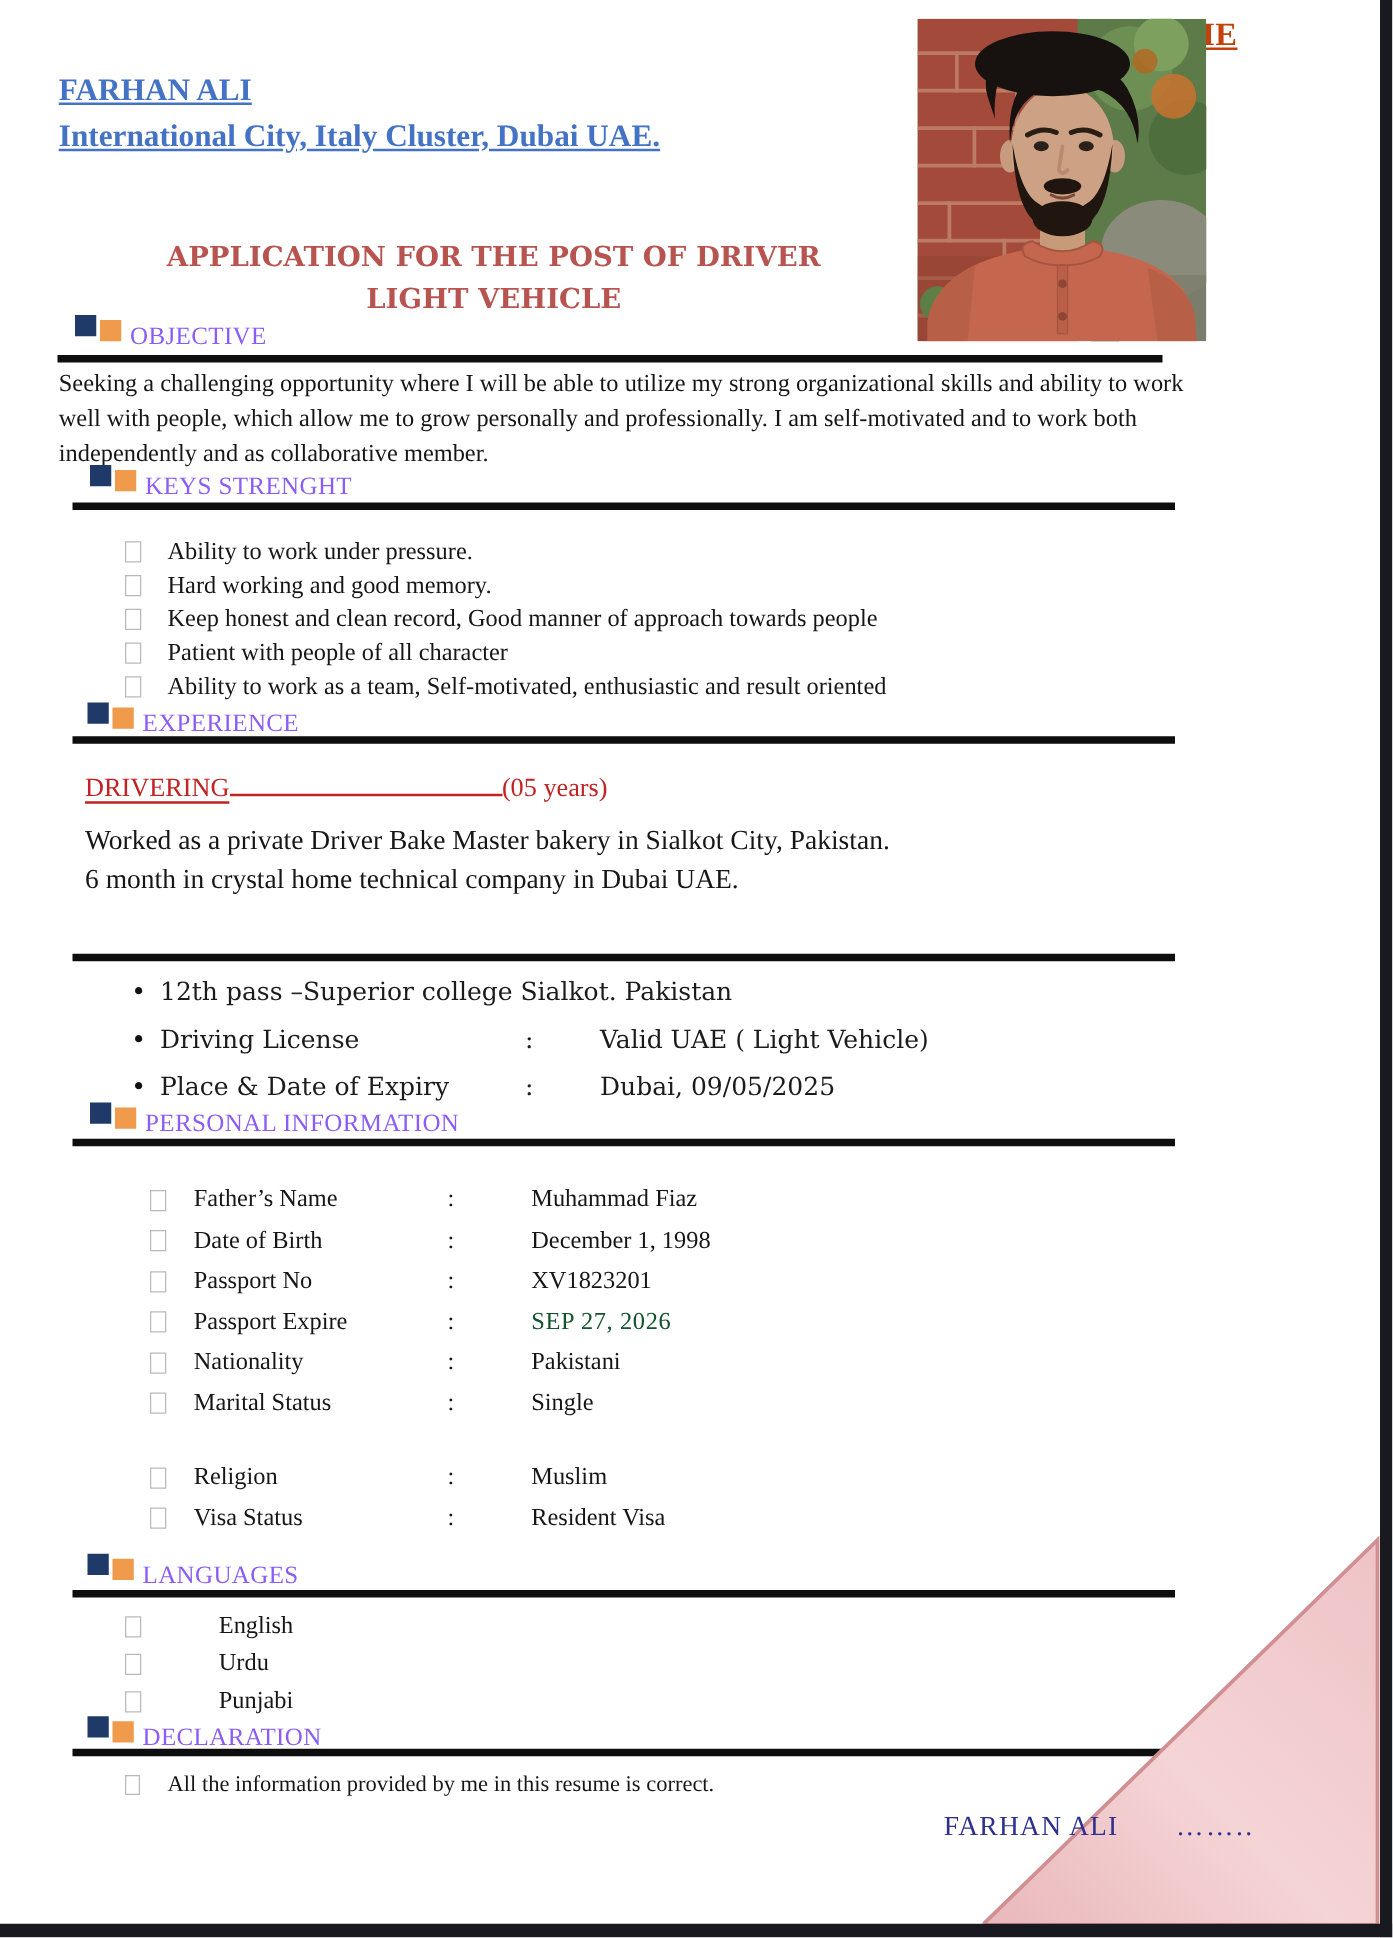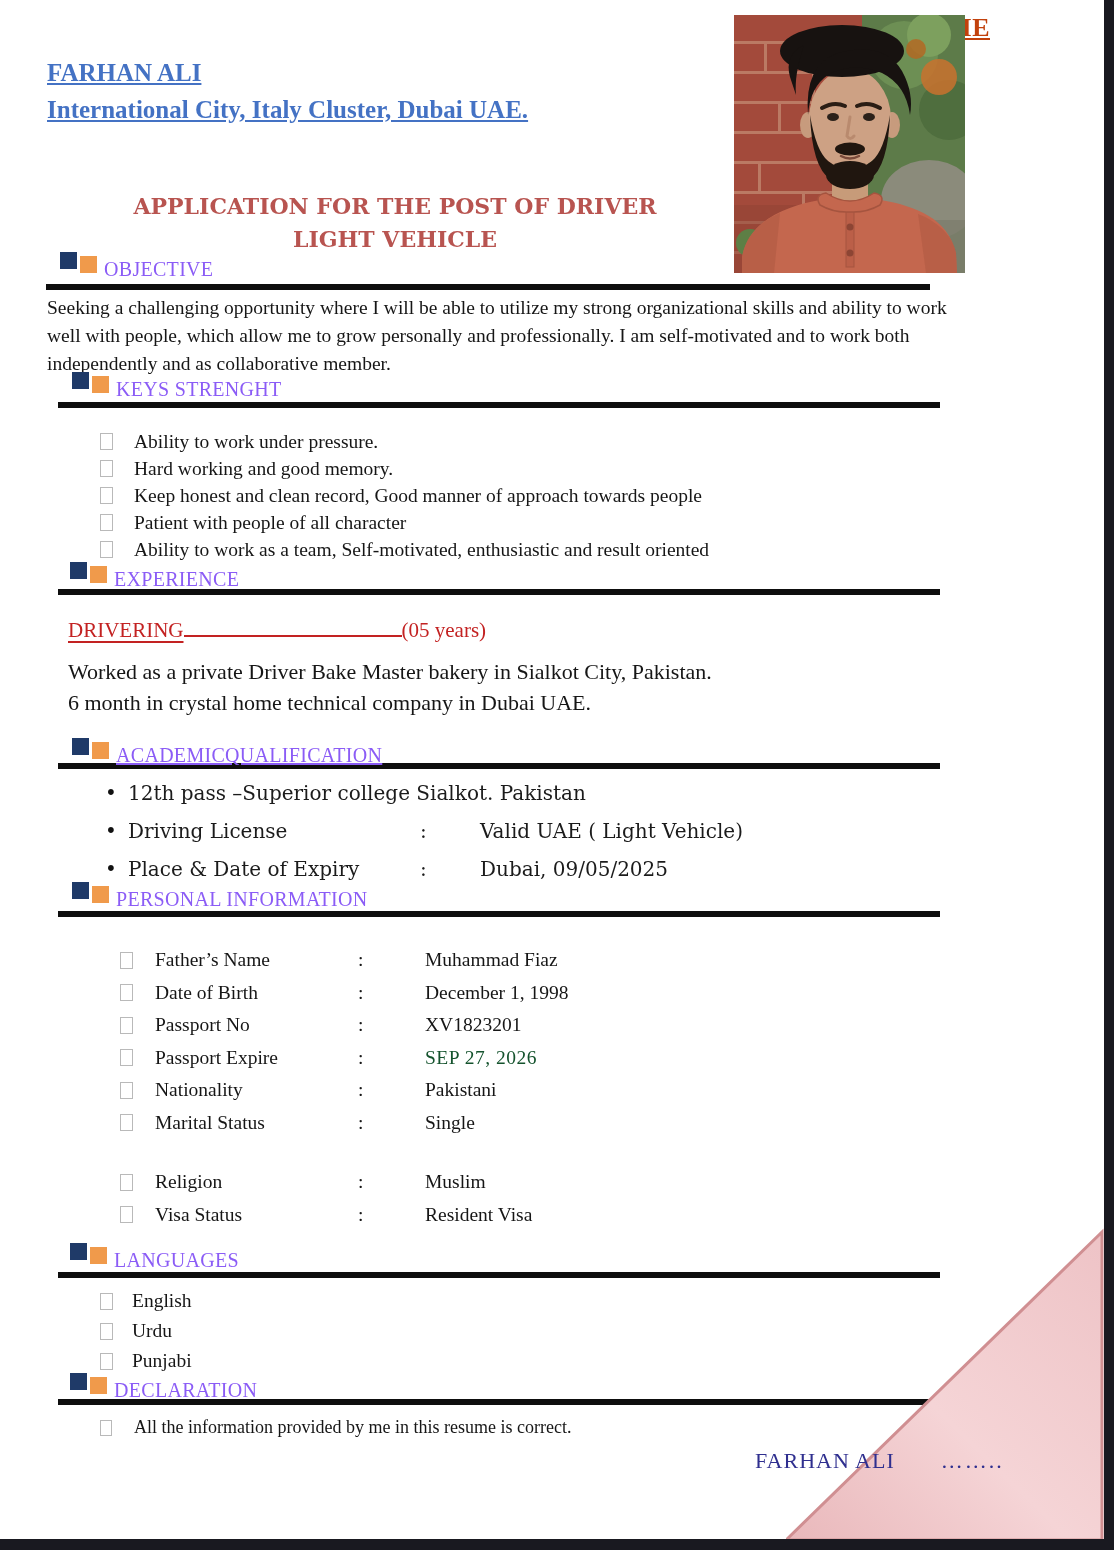--- a/index.html
+++ b/index.html
@@ -69,21 +69,21 @@
 
   .personal-list{position:absolute; top:944px; left:100px; width:700px;}
   .personal-list .li{display:flex; align-items:center; height:32.5px; font-size:19.5px;margin-left:20px;}
   .personal-list .sq-bullet{margin-right:22px;}
   .p-label{width:203px;}
   .p-colon{width:67px;}
   .p-spacer{height:27px;}
   .val-dim{color:#14532d; letter-spacing:.5px;}
 
   .lang-list{position:absolute; top:1286px; left:100px; width:400px;}
-  .lang-list .li{display:flex; align-items:center; height:30px; font-size:19.5px;}
+  .lang-list .li{display:flex; align-items:center; height:30px; font-size:19.5px;gap:43px;}
   .lang-list .sq-bullet{margin-right:19px;}
 
   .decl-item{position:absolute; top:1417px; left:100px; display:flex; align-items:center; font-size:18px;}
   .decl-item .sq-bullet{margin-right:22px; width:10px; height:14px;}
 
   .signature{position:absolute; top:1448px; left:755px; z-index:3; display:flex;
     color:#2f2f8f; font-size:22px; letter-spacing:1px;}
   .sig-dots{margin-left:46px; letter-spacing:2px;}
 
   .photo{position:absolute; top:15px; left:734px; width:231px; height:258px; z-index:2;}
@@ -209,25 +209,20 @@
   </div>
   <div class="rule rule-exp"></div>
   <div class="exp-job">
     <span class="jobname">DRIVERING</span><span class="jobpad"></span><span>(05 years)</span>
   </div>
   <div class="exp-lines">
     <div>Worked as a private Driver Bake Master bakery in Sialkot City, Pakistan.</div>
     <div>6 month in crystal home technical company in Dubai UAE.</div>
   </div>
 
-  <div class="sec-header hd-acad">
-    <span class="sq sq-blue"></span>
-    <span class="sq sq-orange"></span>
-    <span class="sec-title u">ACADEMICQUALIFICATION</span>
-  </div>
   <div class="rule rule-acad"></div>
   <div class="acad-list">
     <div class="li">
       <span class="dot-bullet">•</span>
       <span class="acad-label">12th pass –Superior college Sialkot. Pakistan</span>
       <span class="acad-colon"></span>
       <span class="acad-value"></span>
     </div>
     <div class="li">
       <span class="dot-bullet">•</span>

